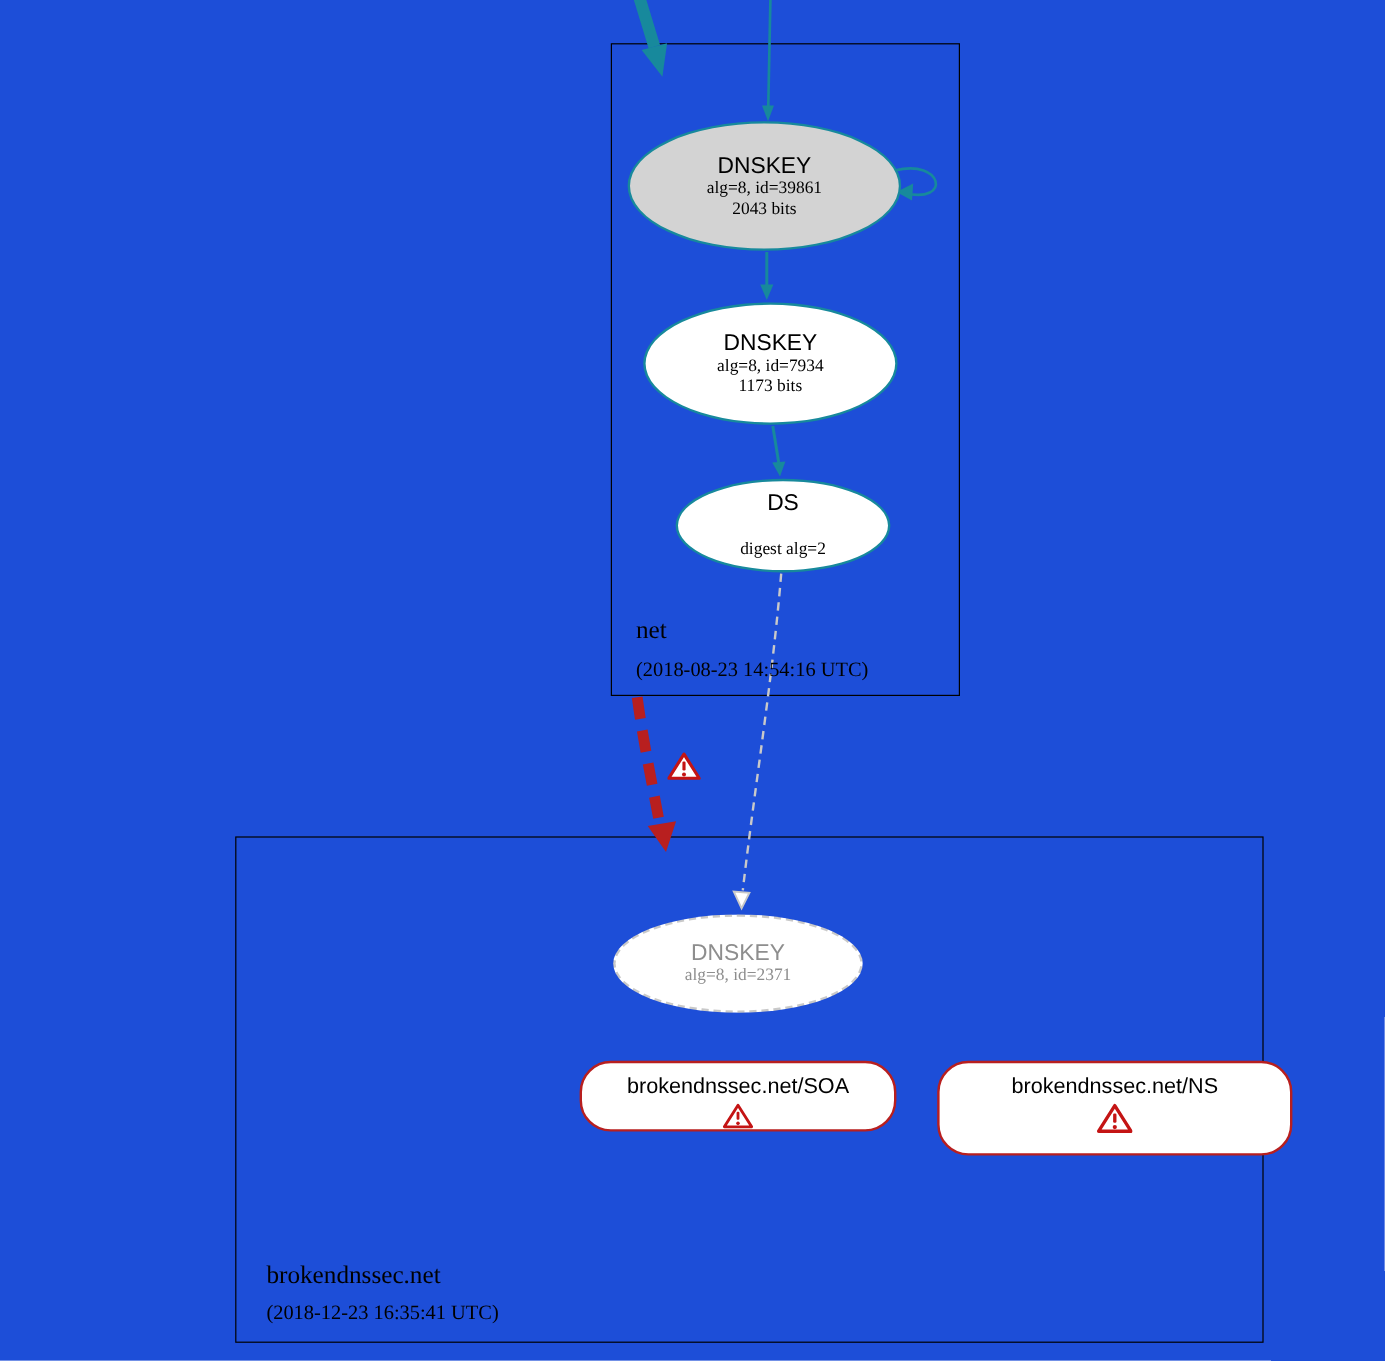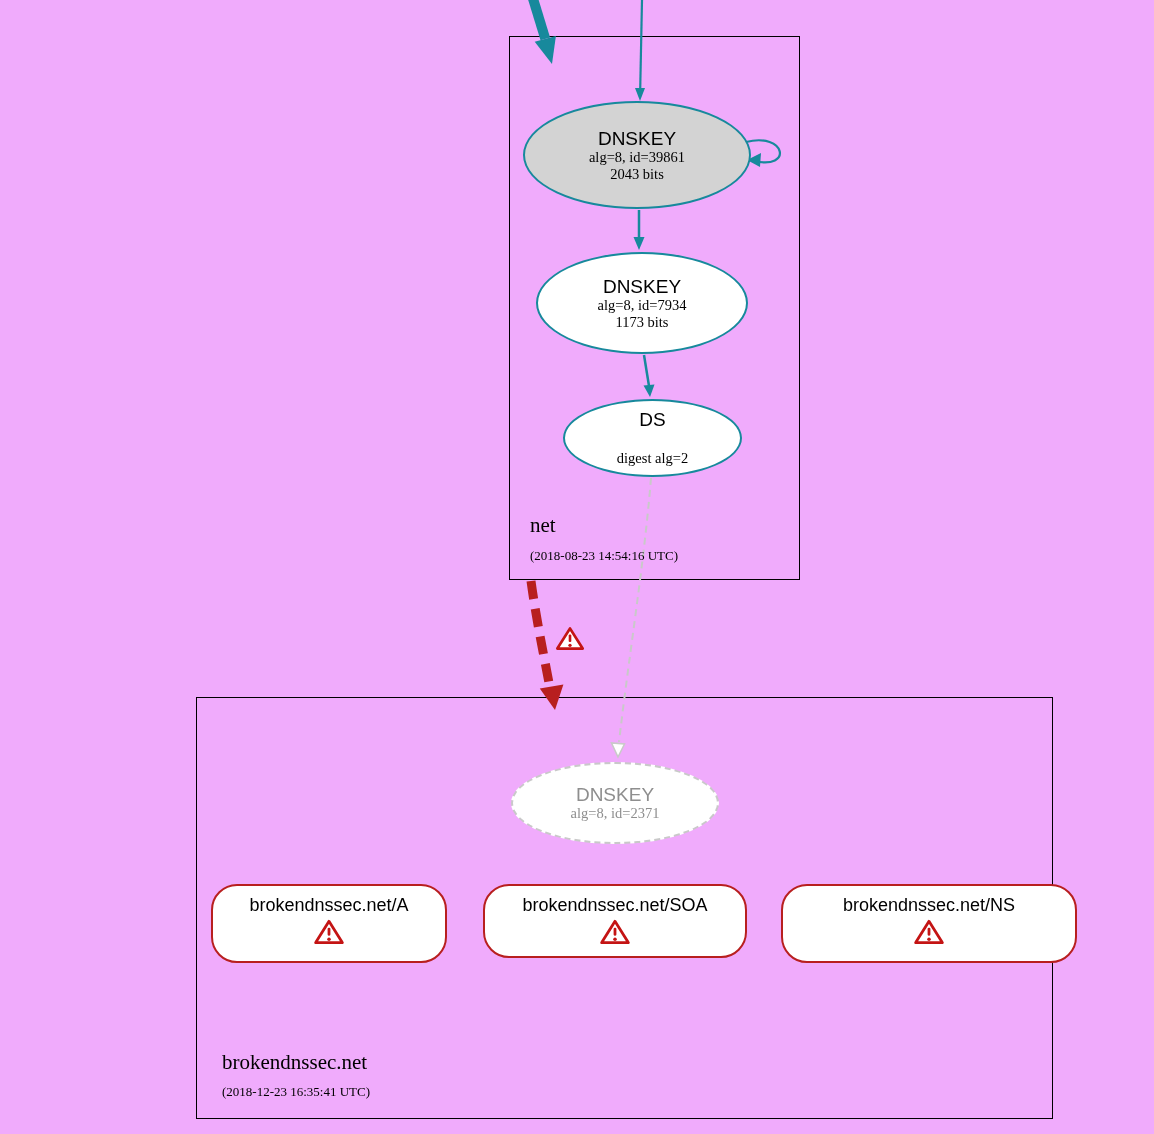--- a/index.html
+++ b/index.html
@@ -5,21 +5,21 @@
   :root{
     --teal:#17899c;
     --red:#b81f1f;
     --warn-red:#c41414;
     --gray-fill:#d3d3d3;
     --muted:#c9c9c9;
     --muted-text:#8e8e8e;
   }
   html,body{margin:0;padding:0;background:#fff;}
   .canvas{
-    position:relative;width:1154px;height:1134px;background:#f0abfc;overflow:hidden;
+    position:relative;width:1154px;height:1134px;background:#1d4ed8;overflow:hidden;
     font-family:"Liberation Serif", serif;
   }
   .zone{position:absolute;border:1px solid #000;background:transparent;}
   .edges{position:absolute;left:0;top:0;width:1154px;height:1134px;pointer-events:none;}
   .node{
     position:absolute;display:flex;flex-direction:column;align-items:center;justify-content:center;
     border-radius:50%;text-align:center;background:#fff;box-sizing:border-box;
   }
   .node .title{font-family:"Liberation Sans", sans-serif;font-size:19px;color:#000;line-height:21px;}
   .node .detail{font-family:"Liberation Serif", serif;font-size:14.5px;color:#000;line-height:17px;}
@@ -27,21 +27,21 @@
   .ksk-fill{background:var(--gray-fill);}
   .ghost{border:2px dashed var(--muted);}
   .ghost .title,.ghost .detail{color:var(--muted-text);}
   .rrset{
     position:absolute;display:flex;flex-direction:column;align-items:center;justify-content:flex-start;
     border:2.5px solid var(--red);border-radius:26px;background:#fff;box-sizing:border-box;
     padding-top:9px;gap:4px;
   }
   .rrset .rrlabel{font-family:"Liberation Sans", sans-serif;font-size:18px;color:#000;line-height:20px;}
   .zone-label{position:absolute;font-size:21px;color:#000;}
-  .zone-ts{position:absolute;font-size:13px;color:#000;}
+  .zone-ts{position:absolute;font-size:17px;color:#000;}
   .warn{display:block;}
 </style>
 </head>
 <body>
 
 <div class="canvas">
 
   <div class="zone" style="left:509px;top:36px;width:289px;height:542px;"></div>
   <div class="zone" style="left:196px;top:697px;width:855px;height:420px;"></div>
 
@@ -109,28 +109,22 @@
   </div>
 
   <div class="zone-label" style="left:530px;top:513px;">net</div>
   <div class="zone-ts" style="left:530px;top:548px;">(2018-08-23 14:54:16 UTC)</div>
 
   <div class="node ghost" style="left:511px;top:762px;width:208px;height:82px;">
     <div class="title">DNSKEY</div>
     <div class="detail">alg=8, id=2371</div>
   </div>
 
-  <div class="rrset" style="left:211px;top:884px;width:236px;height:79px;">
-    <div class="rrlabel">brokendnssec.net/A</div>
-    <svg class="warn" width="30" height="26" viewBox="0 0 32 28">
-        <use href="#warn"></use>
-      </svg>
-  </div>
 
-  <div class="rrset" style="left:483px;top:884px;width:264px;height:74px;">
+  <div class="rrset" style="left:483px;top:884px;width:264px;height:59px;">
     <div class="rrlabel">brokendnssec.net/SOA</div>
     <svg class="warn" width="30" height="26" viewBox="0 0 32 28">
         <use href="#warn"></use>
       </svg>
   </div>
 
   <div class="rrset" style="left:781px;top:884px;width:296px;height:79px;">
     <div class="rrlabel">brokendnssec.net/NS</div>
     <svg class="warn" width="30" height="26" viewBox="0 0 32 28">
         <use href="#warn"></use>

